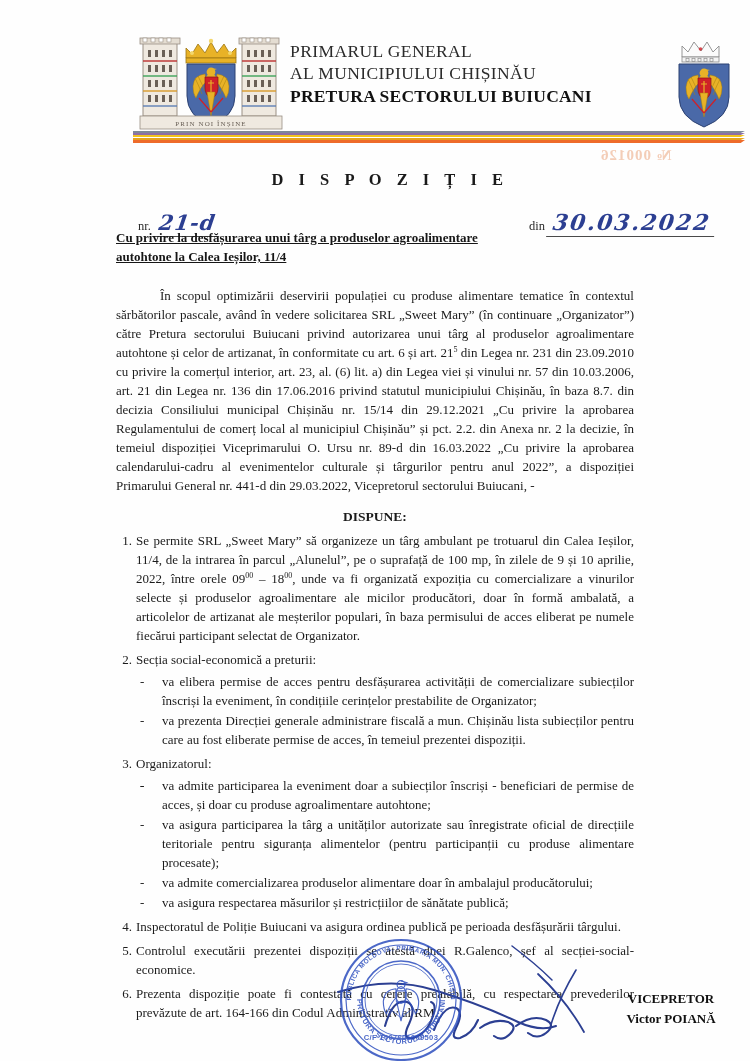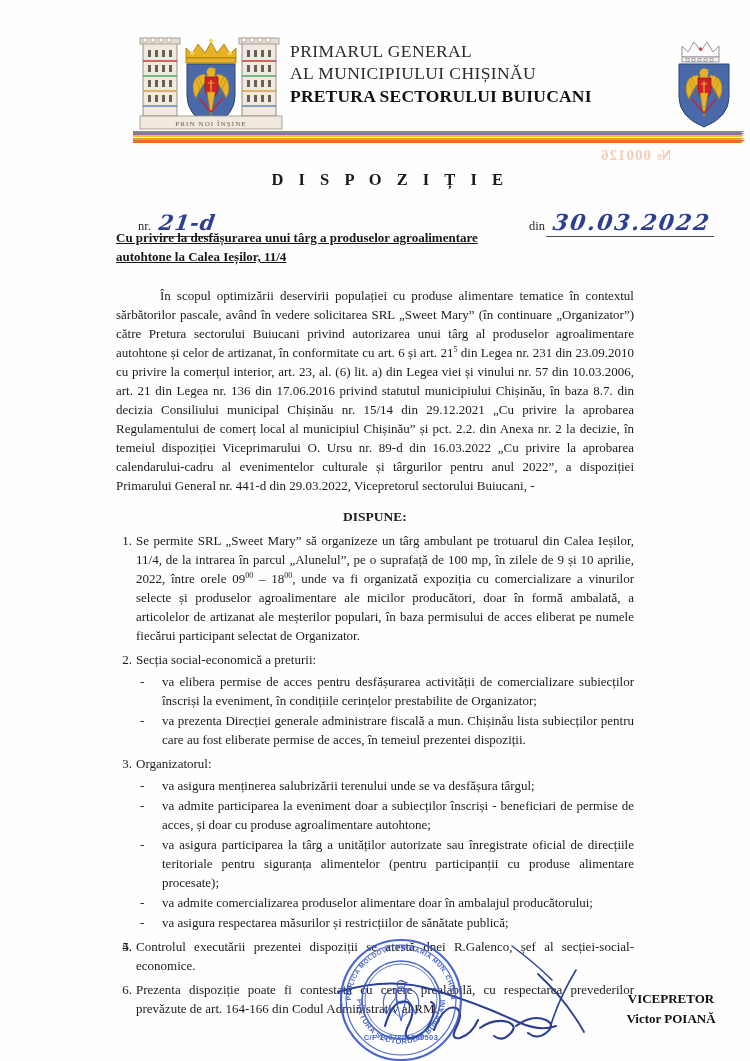--- a/index.html
+++ b/index.html
@@ -413,30 +413,30 @@
         <span class="num">2.</span><span>Secția social-economică a preturii:</span>
         <ul class="dashes">
           <li><span class="dash">-</span><span>va elibera permise de acces pentru desfășurarea activității de comercializare subiecților înscriși la eveniment, în condițiile cerințelor prestabilite de Organizator;</span></li>
           <li><span class="dash">-</span><span>va prezenta Direcției generale administrare fiscală a mun. Chișinău lista subiecților pentru care au fost eliberate permise de acces, în temeiul prezentei dispoziții.</span></li>
         </ul>
       </li>
 
       <li>
         <span class="num">3.</span><span>Organizatorul:</span>
         <ul class="dashes">
-          <li><span class="dash">-</span><span>va asigura menținerea salubrizării terenului unde se va desfășura târgul;</span></li>
+          <li><span class="dash">-</span></li>
           <li><span class="dash">-</span><span>va admite participarea la eveniment doar a subiecților înscriși - beneficiari de permise de acces, și doar cu produse agroalimentare autohtone;</span></li>
           <li><span class="dash">-</span><span>va asigura participarea la târg a unităților autorizate sau înregistrate oficial de direcțiile teritoriale pentru siguranța alimentelor (pentru participanții cu produse alimentare procesate);</span></li>
           <li><span class="dash">-</span><span>va admite comercializarea produselor alimentare doar în ambalajul producătorului;</span></li>
           <li><span class="dash">-</span><span>va asigura respectarea măsurilor și restricțiilor de sănătate publică;</span></li>
         </ul>
       </li>
 
       <li>
-        <span class="num">4.</span>
+        <span class="num">4.</span><span>Inspectoratul de Poliție Buiucani va asigura ordinea publică pe perioada desfășurării târgului.</span>
       </li>
 
       <li>
         <span class="num">5.</span><span>Controlul executării prezentei dispoziții se atestă dnei R.Galenco, șef al secției-social-economice.</span>
       </li>
 
       <li>
         <span class="num">6.</span><span>Prezenta dispoziție poate fi contestată cu cerere prealabilă, cu respectarea prevederilor prevăzute de art. 164-166 din Codul Administrativ al RM.</span>
       </li>
 

